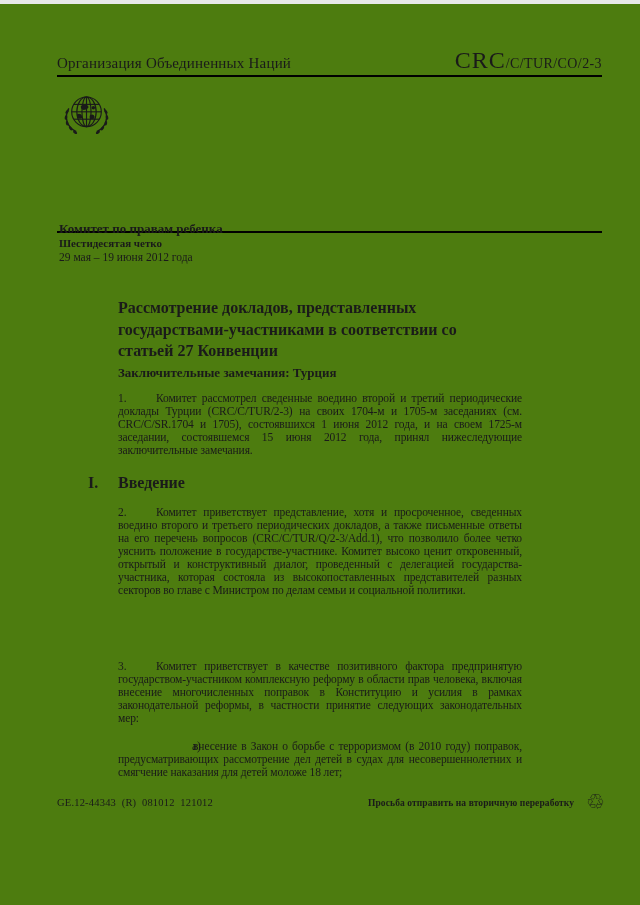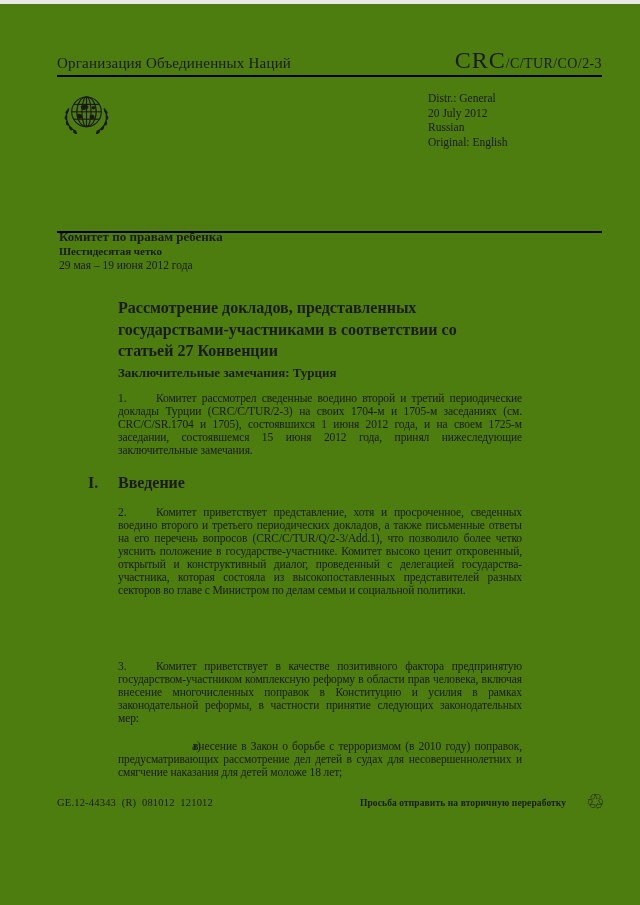--- a/index.html
+++ b/index.html
@@ -20,21 +20,21 @@
   .sym-main{font-size:24px;line-height:1;letter-spacing:1px;}
   .sym-suffix{font-size:14px;letter-spacing:.4px;}
   
   .masthead{position:absolute;left:57px;top:82px;width:545px;height:120px;}
   .emblem{position:absolute;left:1px;top:3px;}
   .conv-title{position:absolute;left:71px;top:7px;font-weight:bold;font-size:20px;line-height:23px;}
   .distr{position:absolute;left:371px;top:5px;font-size:11.5px;line-height:14.5px;}
   
   .rule2{position:absolute;left:57px;top:227px;width:545px;height:2px;background:#000;}
   
-  .session{position:absolute;left:59px;top:225px;}
+  .session{position:absolute;left:59px;top:217px;}
   .s1{font-weight:bold;font-size:13px;line-height:16px;}
   .s2{font-weight:bold;font-size:11px;line-height:13.5px;}
   .s3{font-size:11.5px;line-height:13.5px;}
   
   .doc-title{position:absolute;left:118px;top:293px;width:356px;font-weight:bold;font-size:16px;line-height:21.5px;}
   .subtitle{position:absolute;left:118px;top:361px;font-weight:bold;font-size:13px;}
   
   .para{
     position:absolute;left:118px;width:404px;
     font-size:11.5px;line-height:13px;text-align:justify;
@@ -45,21 +45,21 @@
   
   .section{position:absolute;left:88px;display:flex;font-weight:bold;font-size:16px;line-height:21px;}
   .roman{width:30px;flex:none;}
   .stext{width:374px;}
   
   .footer{
     position:absolute;left:57px;top:788px;width:548px;
     display:flex;justify-content:space-between;align-items:center;
   }
   .ge{font-size:10.5px;white-space:pre;letter-spacing:.2px;}
-  .recycle-wrap{display:flex;align-items:center;gap:20px;}
+  .recycle-wrap{display:flex;align-items:center;gap:12px;}
   .recycle-text{font-weight:bold;font-size:9.5px;letter-spacing:.1px;}
   .recycle-icon{font-family:"DejaVu Sans",sans-serif;font-size:21px;line-height:1;}
 </style>
 </head>
 <body>
 
 <div class="page">
 
   <div class="hdr">
     <span class="org">Организация Объединенных Наций</span>
@@ -95,26 +95,20 @@
           <ellipse cx="22" cy="69" rx="4" ry="2.2" transform="rotate(-125 22 69)"></ellipse>
           <ellipse cx="30" cy="76" rx="4" ry="2.2" transform="rotate(-150 30 76)"></ellipse>
           <ellipse cx="84" cy="40" rx="4" ry="2.2" transform="rotate(55 84 40)"></ellipse>
           <ellipse cx="86" cy="50" rx="4" ry="2.2" transform="rotate(80 86 50)"></ellipse>
           <ellipse cx="84" cy="60" rx="4" ry="2.2" transform="rotate(100 84 60)"></ellipse>
           <ellipse cx="78" cy="69" rx="4" ry="2.2" transform="rotate(125 78 69)"></ellipse>
           <ellipse cx="70" cy="76" rx="4" ry="2.2" transform="rotate(150 70 76)"></ellipse>
         </g>
       </svg>
     </span>
-    <div class="distr">
-      <div>Distr.: General</div>
-      <div>20 July 2012</div>
-      <div>Russian</div>
-      <div>Original: English</div>
-    </div>
   </div>
 
   <div class="rule2"></div>
 
   <div class="session">
     <div class="s1">Комитет по правам ребенка</div>
     <div class="s2">Шестидесятая четко</div>
     <div class="s3">29 мая – 19 июня 2012 года</div>
   </div>
 

